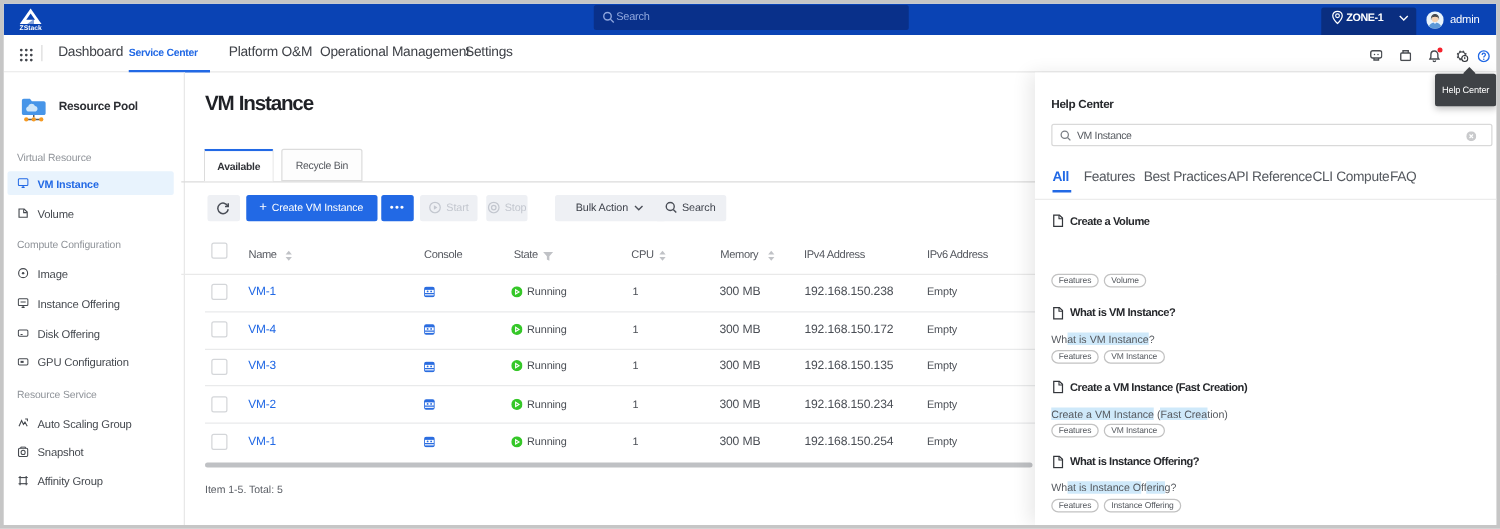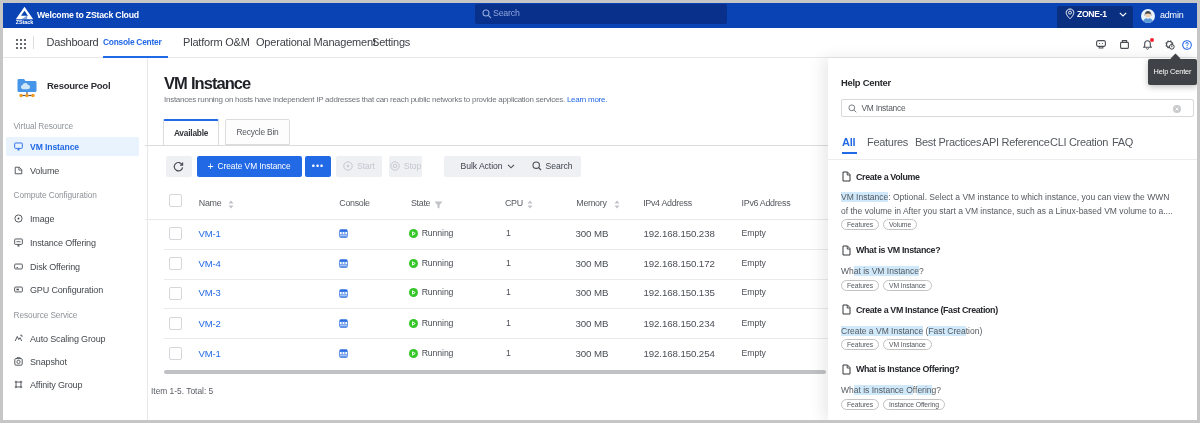--- a/index.html
+++ b/index.html
@@ -37,21 +37,21 @@
 .btn.dis { color:#c3c7cf; }
 .blue { background:#2269e5; color:#fff; }
 .th { position:absolute; top:194.5px; font-size:8.9px; color:#55585f; letter-spacing:-0.3px; }
 .cb { position:absolute; left:165.5px; width:13px; height:13px; border:1px solid #d4d6d9; border-radius:2px; background:#fff; }
 #thline { position:absolute; left:142px; top:216px; width:1052.5px; height:1px; background:#e9e9e9; }
 .rowline { position:absolute; left:161px; width:1033px; height:1px; background:#e9eaeb; }
 .cell { position:absolute; font-size:8.7px; color:#4a4e55; letter-spacing:-0.1px; }
 .name { color:#2269e5; font-size:9.5px; letter-spacing:-0.1px; }
 .ip { font-size:9.7px; letter-spacing:-0.1px; }
 #hscroll { position:absolute; left:160.5px; top:367px; width:662px; height:4px; background:#bfc1c4; border-radius:2px; }
-#itemtotal { position:absolute; left:148px; top:382.5px; font-size:8.4px; color:#595d64; letter-spacing:0; }
+#itemtotal { position:absolute; left:161px; top:382.5px; font-size:8.4px; color:#595d64; letter-spacing:0; }
 
 #panel { position:absolute; left:825px; top:55px; width:369.5px; height:361.5px; background:#fff; box-shadow:-5px 0 14px rgba(0,0,0,0.09); }
 #panel h3 { position:absolute; left:13px; top:18.5px; font-size:9.4px; color:#26282c; letter-spacing:-0.25px; }
 #hsearch { position:absolute; left:13px; top:40.5px; width:353px; height:18.5px; border:1px solid #d9d9d9; border-radius:2px; background:#fff; }
 #hsearch .txt { position:absolute; left:19.5px; top:0; line-height:17.5px; font-size:8.4px; color:#55595f; letter-spacing:-0.25px; }
 .ptab { position:absolute; top:77.5px; font-size:11px; color:#55595f; letter-spacing:-0.3px; }
 .ptab.act { color:#2269e5; font-weight:bold; }
 #ptabline { position:absolute; left:14px; top:94px; width:15px; height:2px; background:#2269e5; }
 #pdivider { position:absolute; left:0; top:100.5px; width:100%; height:1px; background:#ececec; }
 .htitle { position:absolute; left:28px; font-size:8.9px; font-weight:bold; color:#26282c; letter-spacing:-0.35px; }
@@ -67,21 +67,20 @@
 <body>
 <div id="win">
 
   <div id="topbar">
     <svg class="abs" style="left:11px;top:3px" width="21" height="19" viewBox="0 0 21 19">
       <path d="M10.5 0.8 L19.2 13.2 L1.8 13.2 Z" fill="#fff"></path>
       <path d="M10.5 4.8 L14 9.8 L7 9.8 Z" fill="#0a43b4"></path>
       <path d="M7.8 13.2 L13.2 9.2 L13.2 13.2 Z" fill="#0a43b4" opacity="0.5"></path>
       <text x="10.5" y="18.2" font-size="5.4" fill="#fff" text-anchor="middle" font-weight="bold" font-family="Liberation Sans">ZStack</text>
     </svg>
-    <div class="welcome">Welcome to ZStack Cloud</div>
     <div id="tsearch">
       <svg class="abs" style="left:7px;top:4.5px" width="10" height="10" viewBox="0 0 10 10">
           <circle cx="4" cy="4" r="3" fill="none" stroke="#8fa6dd" stroke-width="1.1"></circle>
           <path d="M6.3 6.3 L9 9" stroke="#8fa6dd" stroke-width="1.1"></path>
         </svg>
       <div class="ph">Search</div>
     </div>
     <div id="zone">
       <svg class="abs" style="left:8px;top:2.5px" width="10" height="12" viewBox="0 0 10 12">
           <path d="M5 1 C2.8 1 1.2 2.6 1.2 4.6 C1.2 7.2 5 10.8 5 10.8 C5 10.8 8.8 7.2 8.8 4.6 C8.8 2.6 7.2 1 5 1 Z" fill="none" stroke="#fff" stroke-width="1"></path>
@@ -112,21 +111,21 @@
           <circle cx="2" cy="6" r="1.1"></circle>
           <circle cx="6" cy="6" r="1.1"></circle>
           <circle cx="10" cy="6" r="1.1"></circle>
           <circle cx="2" cy="10" r="1.1"></circle>
           <circle cx="6" cy="10" r="1.1"></circle>
           <circle cx="10" cy="10" r="1.1"></circle>
         </g>
     </svg>
     <div id="navdiv"></div>
     <div class="navlink" style="left:43.5px">Dashboard</div>
-    <div class="navlink" id="rc" style="left:100px">Console Center</div>
+    <div class="navlink" id="rc" style="left:100px">Service Center</div>
     <div class="navlink" style="left:180px">Platform O&amp;M</div>
     <div class="navlink" style="left:253px">Operational Management</div>
     <div class="navlink" style="left:369px">Settings</div>
     <div id="rcline"></div>
 
     <svg class="abs" style="left:1093px;top:11.9px" width="10" height="9" viewBox="0 0 10 9">
         <rect x="0.6" y="0.6" width="8.8" height="5.8" rx="1.6" fill="none" stroke="#4a4d52" stroke-width="1.1"></rect>
         <circle cx="3.6" cy="3.5" r="0.6" fill="#4a4d52"></circle>
         <circle cx="6.4" cy="3.5" r="0.6" fill="#4a4d52"></circle>
         <path d="M3.2 6.4 L3.2 8 L6.8 8 L6.8 6.4" fill="none" stroke="#4a4d52" stroke-width="1.1"></path>
@@ -218,21 +217,20 @@
       <path d="M3 2 L3.6 0.8 L7.4 0.8 L8 2" fill="none" stroke="#45494f" stroke-width="1"></path>
     </svg>
   <div class="sitem" style="top:353.5px">Snapshot</div>
   <svg class="sicon" style="top:377.3px" width="11" height="11" viewBox="0 0 11 11">
       <path d="M2.5 1 L2.5 2.5 L1 2.5 M8.5 1 L8.5 2.5 L10 2.5 M2.5 10 L2.5 8.5 L1 8.5 M8.5 10 L8.5 8.5 L10 8.5" fill="none" stroke="#45494f" stroke-width="1.1"></path>
       <rect x="2.5" y="2.5" width="6" height="6" fill="none" stroke="#45494f" stroke-width="1.1"></rect>
     </svg>
   <div class="sitem" style="top:376.5px">Affinity Group</div>
 
   <div id="mtitle">VM Instance</div>
-  <div id="mdesc">Instances running on hosts have independent IP addresses that can reach public networks to provide application services. <a>Learn more.</a></div>
   <div id="tabline"></div>
   <div class="tab" style="left:159.8px;width:56.5px;background:#fff;border-top:2px solid #2269e5;border-bottom:none;font-weight:bold;font-size:8.3px;color:#303237">Available</div>
   <div class="tab" style="left:222.4px;width:64.3px">Recycle Bin</div>
 
   <div class="btn" style="left:162.5px;width:26px">
     <svg width="11" height="11" viewBox="0 0 11 11">
         <path d="M9.3 4 A4.2 4.2 0 1 0 9.6 6.4" fill="none" stroke="#4a4e57" stroke-width="1.2"></path>
         <path d="M9.6 1.5 L9.6 4.2 L7 4.2" fill="none" stroke="#4a4e57" stroke-width="1.2"></path>
       </svg>
   </div>
@@ -395,31 +393,30 @@
       <div class="txt">VM Instance</div>
       <svg class="abs" style="left:331px;top:5.2px" width="8" height="8" viewBox="0 0 8 8">
           <circle cx="4" cy="4" r="4" fill="#c9cacc"></circle>
           <path d="M2.6 2.6 L5.4 5.4 M5.4 2.6 L2.6 5.4" stroke="#fff" stroke-width="0.9"></path>
         </svg>
     </div>
     <div class="ptab act" style="left:14px">All</div>
     <div class="ptab" style="left:39px">Features</div>
     <div class="ptab" style="left:87px">Best Practices</div>
     <div class="ptab" style="left:154px">API Reference</div>
-    <div class="ptab" style="left:222px">CLI Creation</div>
+    <div class="ptab" style="left:222px">CLI Compute</div>
     <div class="ptab" style="left:284px">FAQ</div>
     <div id="ptabline"></div>
     <div id="pdivider"></div>
 
     <svg class="abs" style="left:14px;top:113.2px" width="9" height="11" viewBox="0 0 9 11">
         <path d="M1 10 L1 1 L5.5 1 L8 3.5 L8 10 Z" fill="none" stroke="#33363b" stroke-width="1"></path>
         <path d="M5.2 1.2 L5.2 4 L7.8 4" fill="none" stroke="#33363b" stroke-width="0.9"></path>
       </svg>
     <div class="htitle" style="top:113.7px">Create a Volume</div>
-    <div class="hbody" style="top:132px"><span class="hl">VM Instance</span>: Optional. Select a VM instance to which instance, you can view the WWN<br>of the volume in After you start a VM instance, such as a Linux-based VM volume to a....</div>
     <div class="tagrow" style="top:161.3px">
         <span class="tag">Features</span>
         <span class="tag">Volume</span>
       </div>
 
     <svg class="abs" style="left:14px;top:186.9px" width="9" height="11" viewBox="0 0 9 11">
         <path d="M1 10 L1 1 L5.5 1 L8 3.5 L8 10 Z" fill="none" stroke="#33363b" stroke-width="1"></path>
         <path d="M5.2 1.2 L5.2 4 L7.8 4" fill="none" stroke="#33363b" stroke-width="0.9"></path>
       </svg>
     <div class="htitle" style="top:187.4px">What is VM Instance?</div>

